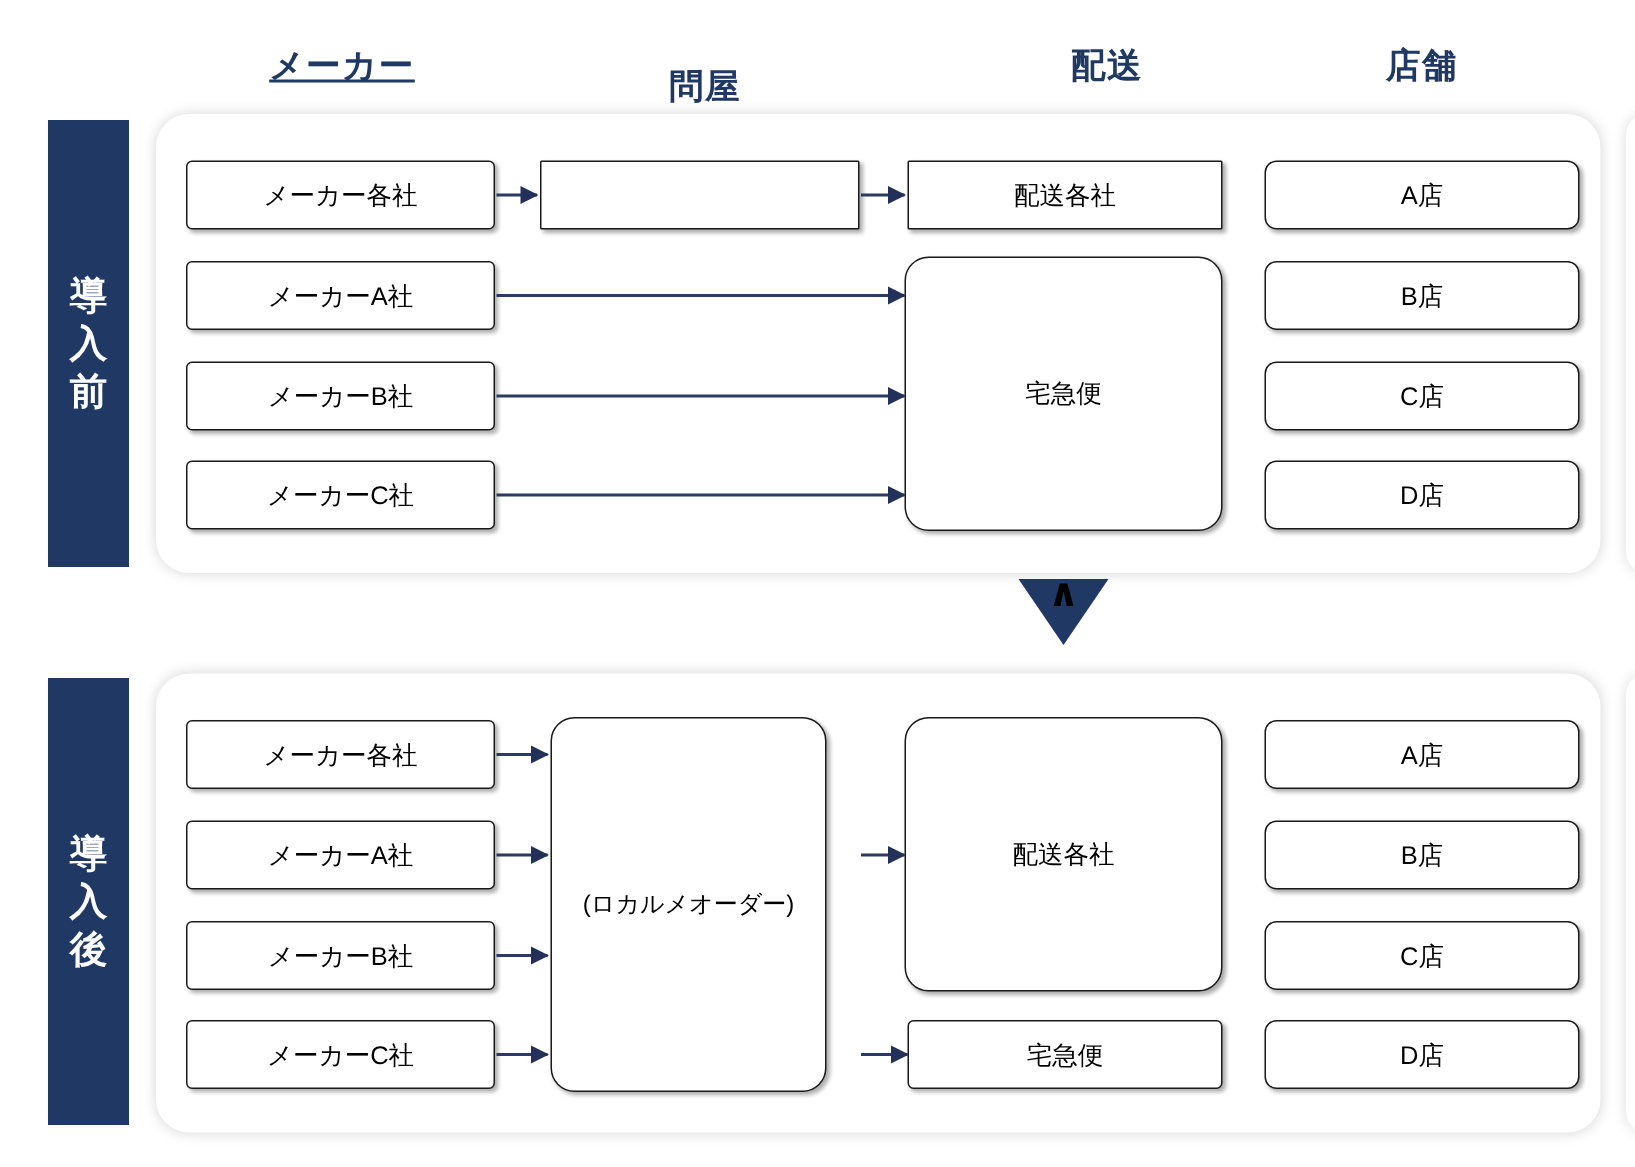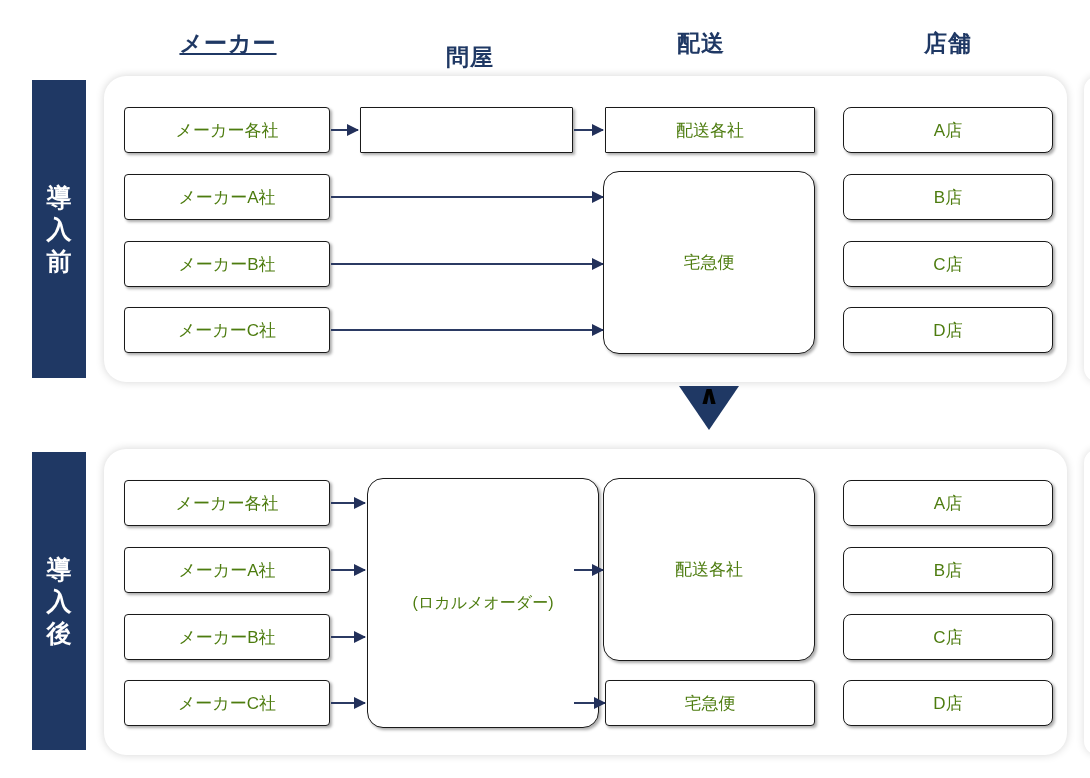--- a/index.html
+++ b/index.html
@@ -59,21 +59,21 @@
   
   .node {
     position: absolute;
     background: #ffffff;
     border: 1.6px solid #1a1a1a;
     box-sizing: border-box;
     display: flex;
     align-items: center;
     justify-content: center;
     font-size: 17px;
-    color: #4d7c0f;
+    color: #000000;
     box-shadow: 2px 2px 3px rgba(0,0,0,0.33);
     text-align: center;
   }
   .node.r-sm { border-radius: 4px; }
   .node.r-md { border-radius: 8px; }
   .node.r-lg { border-radius: 16px; }
   .node.r-none { border-radius: 1px; }
   .node.ghost { color: rgba(255,255,255,0.96); }
 
   
@@ -126,21 +126,21 @@
     box-shadow: 0 0 9px rgba(0,0,0,0.14);
   }
 </style>
 </head>
 <body>
 
 <div id="stage">
 
   <div class="col-header" style="left:148px;width:160px;text-decoration:underline;">メーカー</div>
   <div class="col-header" style="left:390px;width:160px;margin-top:14px;">問屋</div>
-  <div class="col-header" style="left:621px;width:160px;">配送</div>
+  <div class="col-header" style="left:658px;width:160px;">配送</div>
   <div class="col-header" style="left:868px;width:160px;">店舗</div>
 
   <div class="side-tab" style="left:32px;top:80px;height:298px;">
     <span>導</span>
     <span>入</span>
     <span>前</span>
   </div>
 
   <div class="panel" style="left:104px;top:76px;width:963px;height:306px;"></div>
 
@@ -208,21 +208,21 @@
   <div class="node r-sm" style="left:124px;top:547px;width:206px;height:46px;">
     <span>メーカーA社</span>
   </div>
   <div class="node r-sm" style="left:124px;top:614px;width:206px;height:46px;">
     <span>メーカーB社</span>
   </div>
   <div class="node r-sm" style="left:124px;top:680px;width:206px;height:46px;">
     <span>メーカーC社</span>
   </div>
 
-  <div class="node r-lg" style="left:367px;top:478px;width:232px;height:250px;font-size:16px;">
+  <div class="node r-lg" style="left:367px;top:478px;width:184px;height:250px;font-size:16px;">
     <span>(ロカルメオーダー)</span>
   </div>
 
   <div class="node r-lg" style="left:603px;top:478px;width:212px;height:183px;">
     <span>配送各社</span>
   </div>
   <div class="node r-sm" style="left:605px;top:680px;width:210px;height:46px;">
     <span>宅急便</span>
   </div>
 

